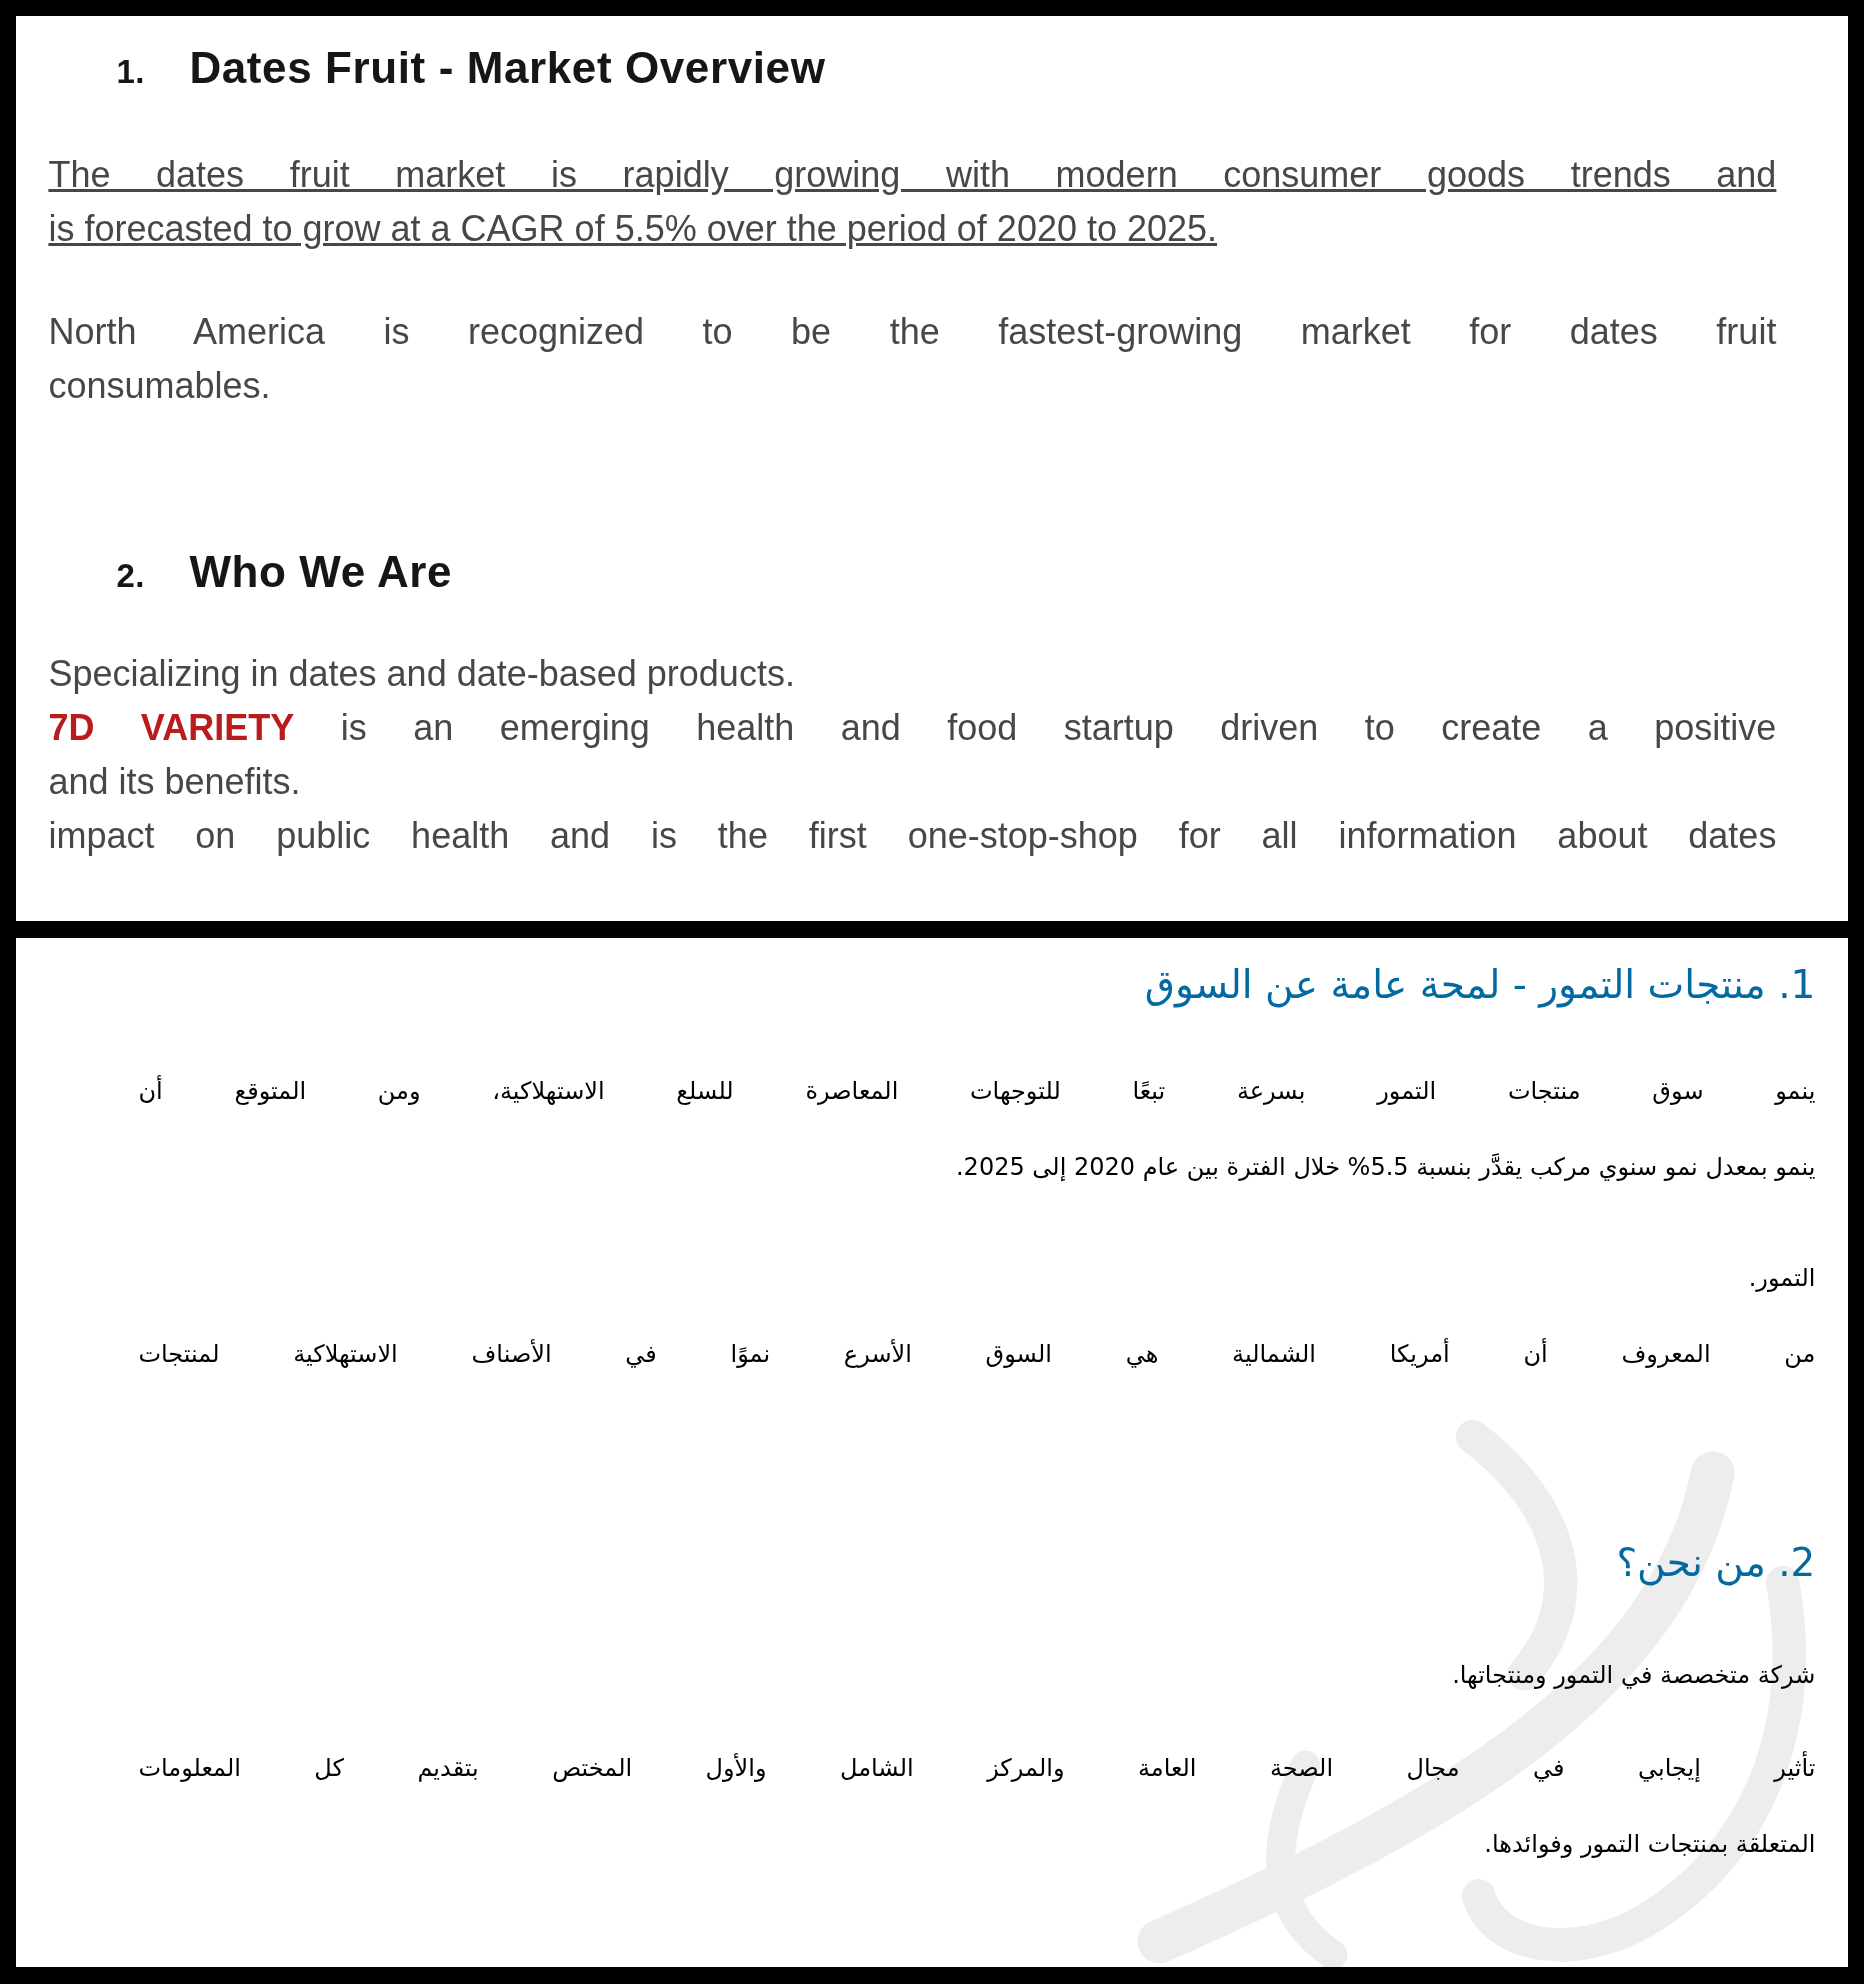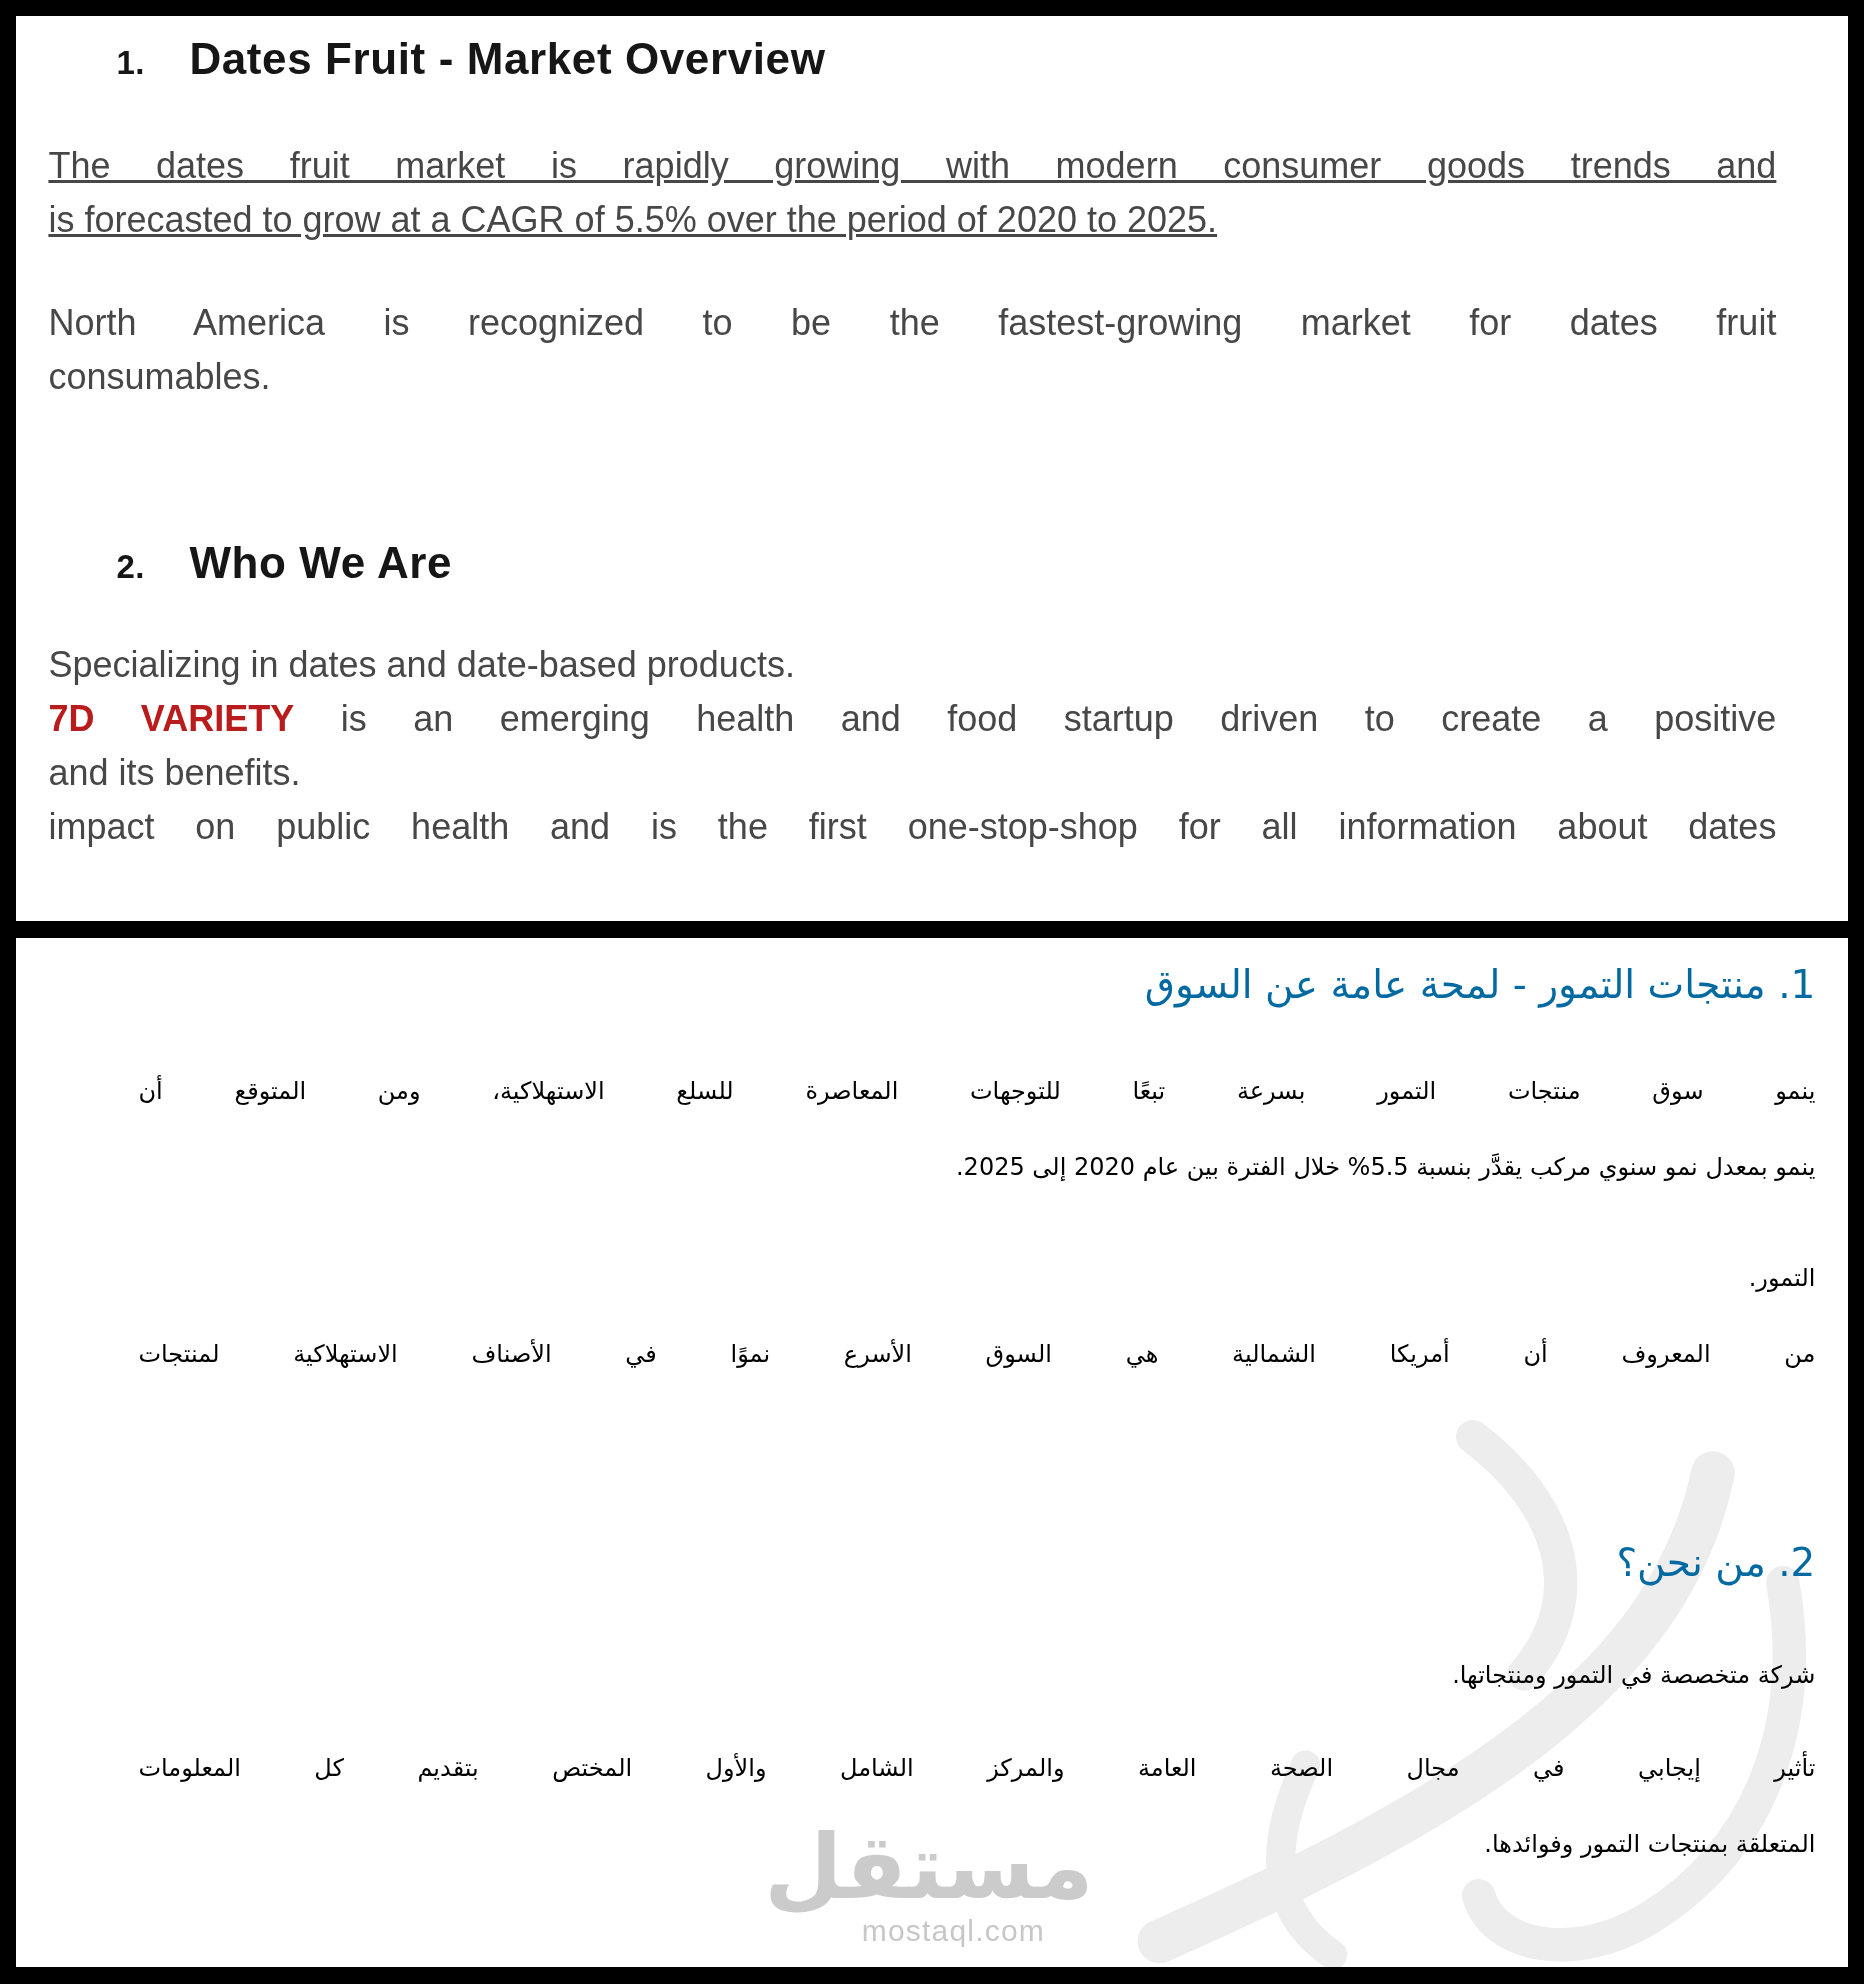--- a/index.html
+++ b/index.html
@@ -1,21 +1,21 @@
 <!DOCTYPE html>
 <html style="font-size:9.7px"><head>
 <meta charset="utf-8">
 <title>Document</title>
 <style>
   * { margin:0; padding:0; box-sizing:border-box; }
   html,body { width:1865px; height:1985px; }
   body { background:#000; position:relative; overflow:hidden; }
 
   .panel { position:absolute; left:16.4px; width:1832px; background:#ffffff; }
-  .panel-en { top:16px;  height:905px; padding:0 72px 0 32px; }
+  .panel-en { top:16px;  height:905px; padding:9px 72px 0 32px; }
   .panel-ar { top:938px; height:1029px; padding:0 33px 0 122px; direction:rtl; }
 
   
   .en-h  { font-family:"Liberation Sans",sans-serif; font-weight:700; color:#161616;
            font-size:44px; line-height:49px; padding-left:68px; letter-spacing:0.6px; }
   .en-h .num { font-size:33px; display:inline-block; width:73px; vertical-align:baseline; }
   .en-body { font-family:"Liberation Sans",sans-serif; color:#474747; font-size:36px; line-height:54px; }
   .en-lead { font-weight:700; color:#b91c1c; }
 
   
@@ -89,24 +89,20 @@
 
   <svg class="swoosh" width="1832" height="1029" viewBox="0 0 3012 1692" aria-hidden="true">
     <g fill="none" stroke="#ededed" stroke-linecap="round">
       <path d="M2395 820 C2540 930 2590 1080 2480 1210" stroke-width="55"></path>
       <path d="M2790 880 C2720 1220 2380 1430 1880 1650" stroke-width="72"></path>
       <path d="M2905 1060 C2945 1290 2870 1500 2680 1615 C2560 1685 2430 1660 2405 1575" stroke-width="55"></path>
       <path d="M2120 1360 C2060 1490 2060 1600 2165 1672" stroke-width="48"></path>
     </g>
   </svg>
 
-  <div class="wm">
-    <div class="wm-brand">مستقل</div>
-    <div class="wm-domain">mostaql.com</div>
-  </div>
 
   <div class="ar-flow">
 
     <h1 class="ar-h m-ar-h1">1. منتجات التمور - لمحة عامة عن السوق</h1>
 
     <div class="ar-body m-ar-p1">
         <div class="line jl">ينمو سوق منتجات التمور بسرعة تبعًا للتوجهات المعاصرة للسلع الاستهلاكية، ومن المتوقع أن</div>
         <div class="line">ينمو بمعدل نمو سنوي مركب يقدَّر بنسبة 5.5% خلال الفترة بين عام 2020 إلى 2025.</div>
       </div>
 

